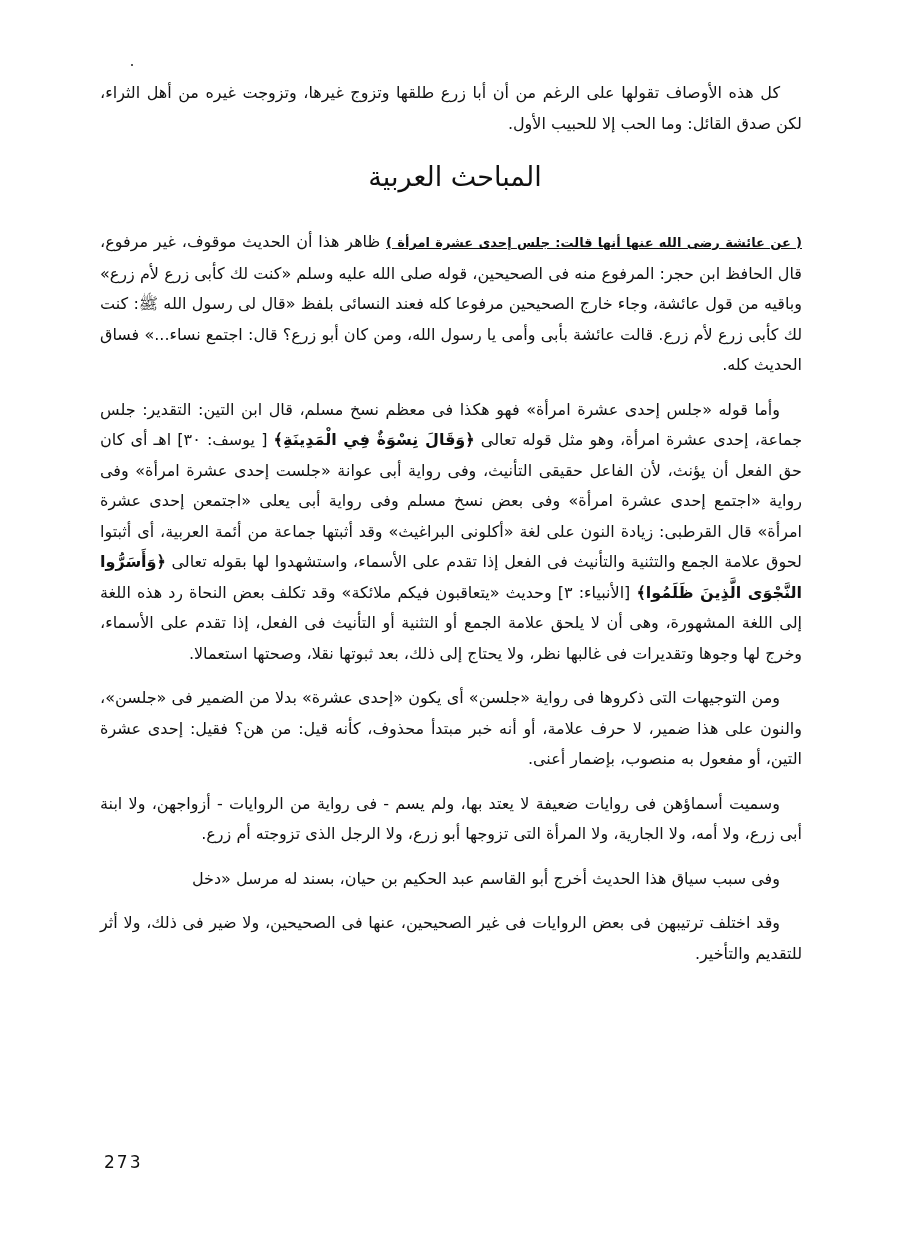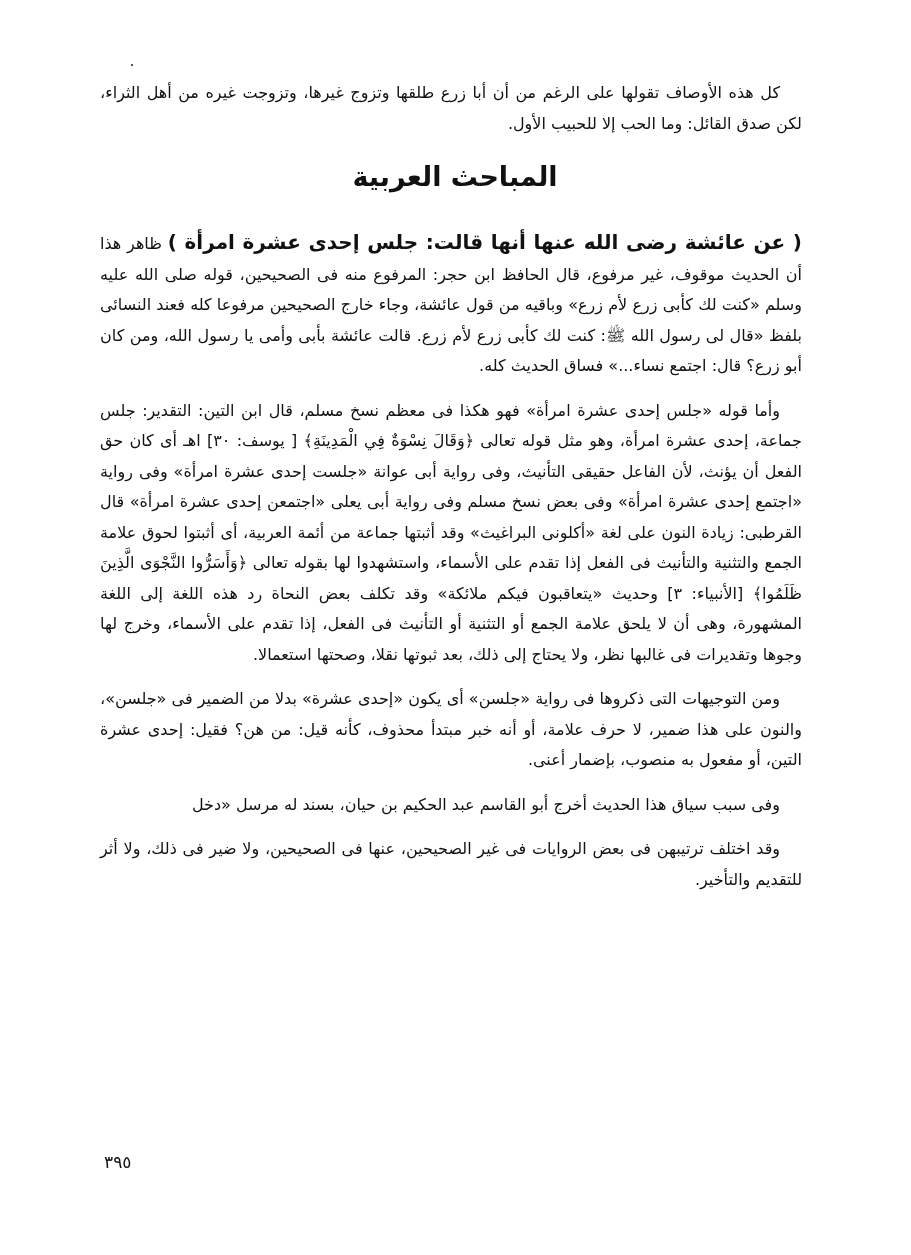--- a/index.html
+++ b/index.html
@@ -28,30 +28,31 @@
       line-height: 30.5px;
       margin: 0 8px 14px 0;
       text-indent: 22px;
       text-align: justify;
       text-align-last: right;
     }
     .para.noindent { text-indent: 0; }
     .section-title {
       text-align: center;
       font-size: 27px;
-      font-weight: bold;
+      font-weight: normal;
       margin: 20px 0 32px 0;
       line-height: 36px;
     }
     .lead {
       font-weight: bold;
-      font-size: 20px;
+      font-size: 13px;
+      text-decoration: underline;
     }
     .quran {
-      font-weight: normal;
+      font-weight: bold;
     }
     .page-number {
       position: absolute;
       left: 104px;
       top: 1152px;
       font-size: 17px;
       direction: rtl;
       letter-spacing: 2px;
     }
     .scan-dot {
@@ -76,17 +77,18 @@
 
   <p class="para noindent">
     <span class="lead">( عن عائشة رضى الله عنها أنها قالت: جلس إحدى عشرة امرأة )</span><span> ظاهر هذا أن الحديث موقوف، غير مرفوع، قال الحافظ ابن حجر: المرفوع منه فى الصحيحين، قوله صلى الله عليه وسلم «كنت لك كأبى زرع لأم زرع» وباقيه من قول عائشة، وجاء خارج الصحيحين مرفوعا كله فعند النسائى بلفظ «قال لى رسول الله ﷺ: كنت لك كأبى زرع لأم زرع. قالت عائشة بأبى وأمى يا رسول الله، ومن كان أبو زرع؟ قال: اجتمع نساء...» فساق الحديث كله.</span>
   </p>
 
   <p class="para">
     <span>وأما قوله «جلس إحدى عشرة امرأة» فهو هكذا فى معظم نسخ مسلم، قال ابن التين: التقدير: جلس جماعة، إحدى عشرة امرأة، وهو مثل قوله تعالى </span><span class="quran">﴿وَقَالَ نِسْوَةٌ فِي الْمَدِينَةِ﴾</span><span> [ يوسف: ٣٠] اهـ أى كان حق الفعل أن يؤنث، لأن الفاعل حقيقى التأنيث، وفى رواية أبى عوانة «جلست إحدى عشرة امرأة» وفى رواية «اجتمع إحدى عشرة امرأة» وفى بعض نسخ مسلم وفى رواية أبى يعلى «اجتمعن إحدى عشرة امرأة» قال القرطبى: زيادة النون على لغة «أكلونى البراغيث» وقد أثبتها جماعة من أئمة العربية، أى أثبتوا لحوق علامة الجمع والتثنية والتأنيث فى الفعل إذا تقدم على الأسماء، واستشهدوا لها بقوله تعالى </span><span class="quran">﴿وَأَسَرُّوا النَّجْوَى الَّذِينَ ظَلَمُوا﴾</span><span> [الأنبياء: ٣] وحديث «يتعاقبون فيكم ملائكة» وقد تكلف بعض النحاة رد هذه اللغة إلى اللغة المشهورة، وهى أن لا يلحق علامة الجمع أو التثنية أو التأنيث فى الفعل، إذا تقدم على الأسماء، وخرج لها وجوها وتقديرات فى غالبها نظر، ولا يحتاج إلى ذلك، بعد ثبوتها نقلا، وصحتها استعمالا.</span>
   </p>
 
   <p class="para">ومن التوجيهات التى ذكروها فى رواية «جلسن» أى يكون «إحدى عشرة» بدلا من الضمير فى «جلسن»، والنون على هذا ضمير، لا حرف علامة، أو أنه خبر مبتدأ محذوف، كأنه قيل: من هن؟ فقيل: إحدى عشرة التين، أو مفعول به منصوب، بإضمار أعنى.</p>
+  <p class="para">وسميت أسماؤهن فى روايات ضعيفة لا يعتد بها، ولم يسم - فى رواية من الروايات - أزواجهن، ولا ابنة أبى زرع، ولا أمه، ولا الجارية، ولا المرأة التى تزوجها أبو زرع، ولا الرجل الذى تزوجته أم زرع.</p>
   <p class="para">وفى سبب سياق هذا الحديث أخرج أبو القاسم عبد الحكيم بن حيان، بسند له مرسل «دخل</p>
   <p class="para">وقد اختلف ترتيبهن فى بعض الروايات فى غير الصحيحين، عنها فى الصحيحين، ولا ضير فى ذلك، ولا أثر للتقديم والتأخير.</p>
 </div>
 
-<div class="page-number">٣٩٥</div>
+<div class="page-number">273</div>
 
 </body></html>

